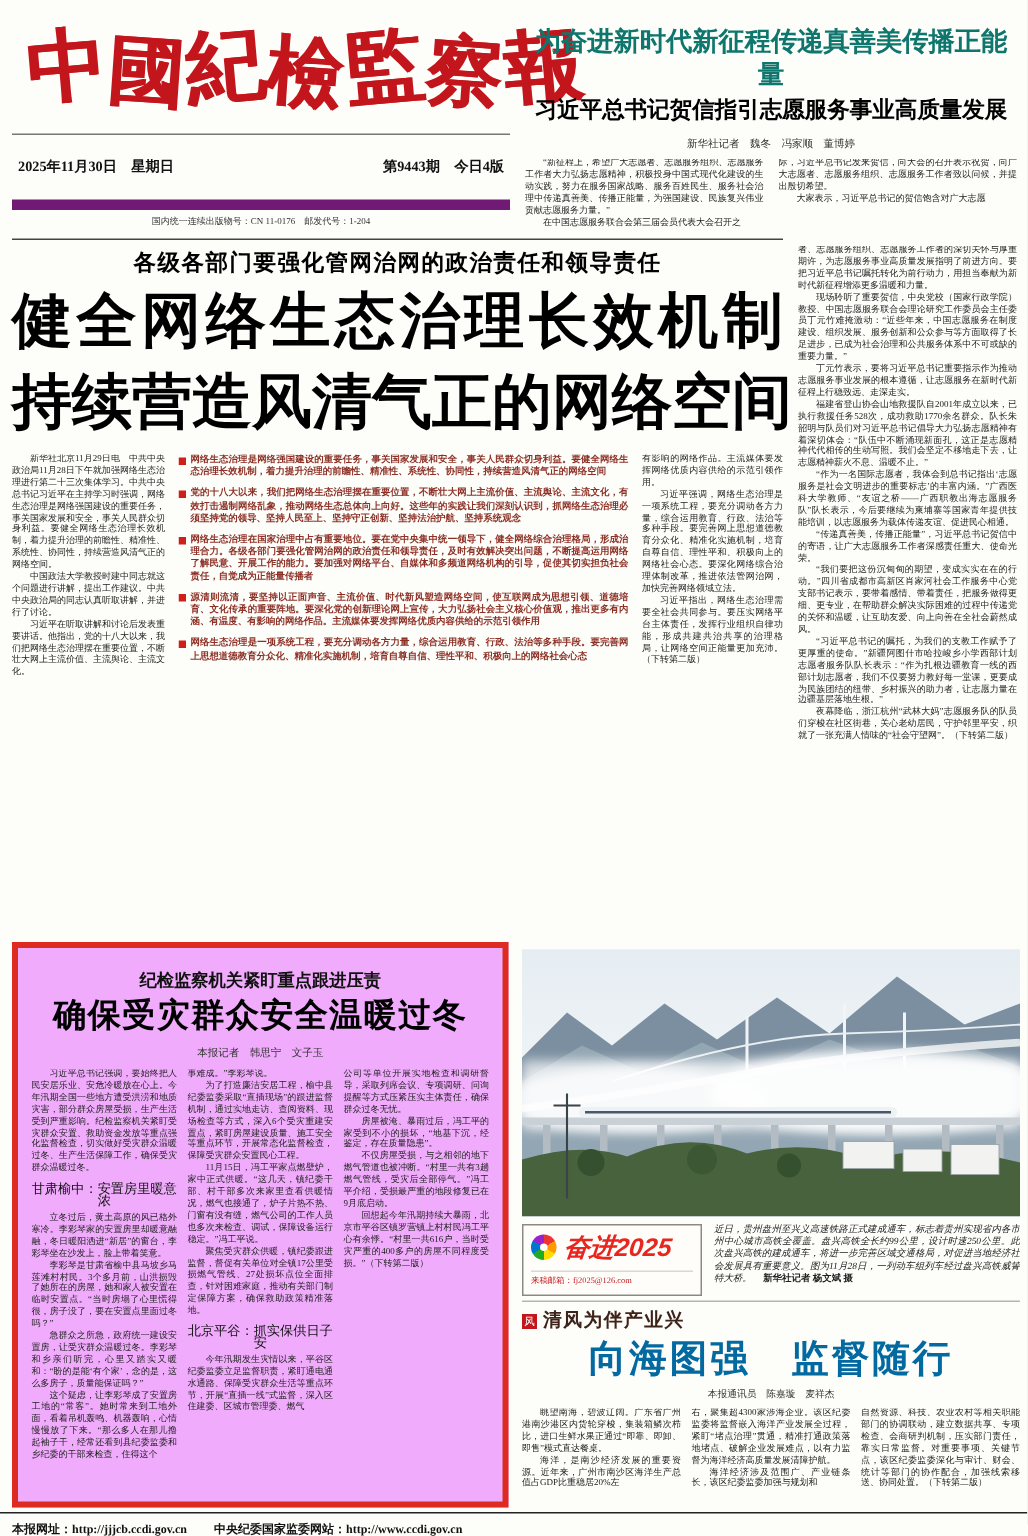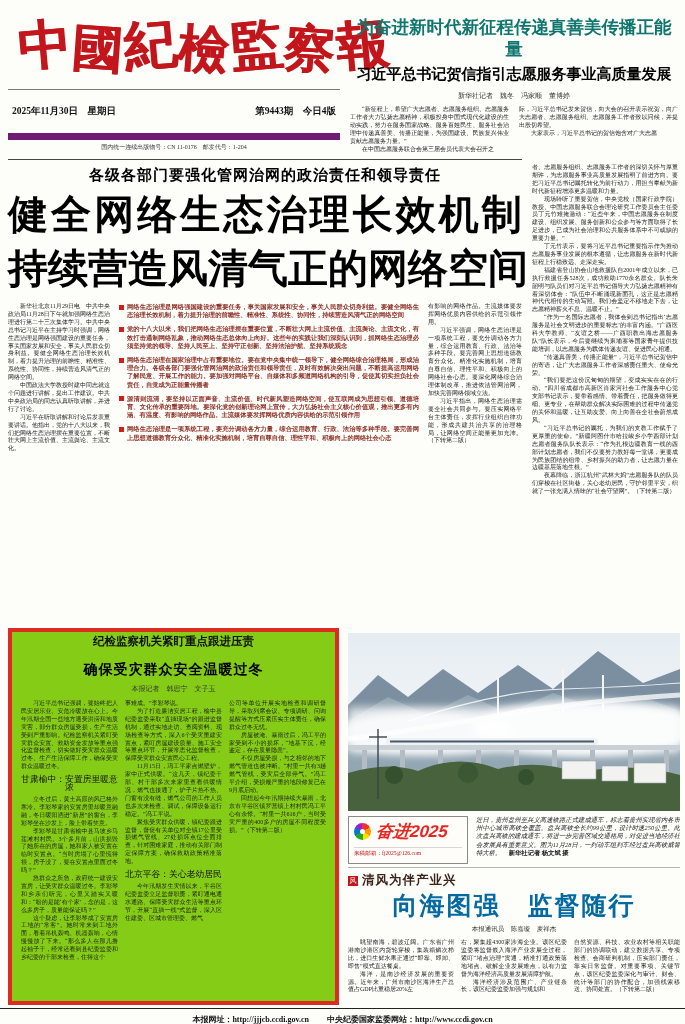--- a/index.html
+++ b/index.html
@@ -42,23 +42,23 @@
   .polit-body{margin-top:10px;display:flex;gap:9px;height:318px;overflow:hidden;}
   .pcol1{width:102px;overflow:hidden;}
   .pbullets{width:300px;overflow:hidden;}
   .pcol3{flex:1;overflow:hidden;}
   .bullet{position:relative;padding-left:8px;margin-bottom:6px;color:#8d3126;font-weight:bold;
           font-size:6.3px;line-height:8.2px;text-align:justify;}
   .bullet .sq{position:absolute;left:0;top:1.5px;width:5px;height:5px;background:#cf1f1a;}
 
   
   .redbox{position:absolute;left:8px;top:628px;width:331px;height:377px;box-sizing:border-box;
-          border:4px solid #dd2b21;background:#84cc16;padding:0 9px;}
+          border:4px solid #dd2b21;background:#f0abfc;padding:12px 9px;}
   .box-kicker{font-size:11.5px;font-weight:bold;text-align:center;margin-top:2px;color:#111;}
-  .box-head{font-size:14px;font-weight:900;text-align:center;margin-top:12px;letter-spacing:1px;color:#000;}
+  .box-head{font-size:22px;font-weight:900;text-align:center;margin-top:1px;letter-spacing:1px;color:#000;}
   .box-by{font-size:7px;text-align:center;margin-top:5px;color:#333;}
   .box-cols{display:flex;gap:7px;margin-top:6px;height:288px;overflow:hidden;}
   .box-cols > div{flex:1;overflow:hidden;}
 
   
   .photo{position:absolute;left:348px;top:633px;width:332px;height:178px;overflow:hidden;background:#dfe7ec;}
   .caprow{position:absolute;left:348px;top:816px;width:332px;height:52px;display:flex;gap:8px;
           border-bottom:1px solid #b5b5b0;padding-bottom:3px;box-sizing:border-box;}
   .badge{width:120px;box-sizing:border-box;border:1px solid #8a8a85;padding:3px 5px;background:#fffdfa;}
   .badge-top{display:flex;align-items:center;gap:5px;}
@@ -76,21 +76,21 @@
   .qficon{width:10px;height:10px;background:#c3161c;color:#fff;font-size:7px;line-height:10px;text-align:center;flex:0 0 auto;}
   .qflabel{font-size:12.5px;font-weight:bold;color:#3e231a;letter-spacing:1px;}
   .marine{position:absolute;left:348px;top:889px;width:332px;}
   .marine-head{font-size:25px;font-weight:900;text-align:center;letter-spacing:2px;color:#0369a1;}
   .marine-by{font-size:6.5px;text-align:center;margin-top:3px;color:#333;}
   .marine-cols{display:flex;gap:7px;margin-top:5px;height:66px;overflow:hidden;}
   .marine-cols > div{flex:1;overflow:hidden;}
 
   
   .footer{position:absolute;left:0;top:1008px;width:685px;border-top:1.5px solid #222;
-          text-align:center;font-size:8px;font-weight:bold;padding-top:5px;color:#111;}
+          font-size:8px;font-weight:bold;padding-top:5px;color:#111;}
   .footer span{margin:0 8px;cursor:pointer;}
 </style>
 </head>
 <body>
 
 <div class="page">
 
   <div class="masthead">
     <div class="masthead-title">
         <span>中</span>
@@ -200,21 +200,21 @@
           <p>立冬过后，黄土高原的风已格外寒冷。李彩琴家的安置房里却暖意融融，冬日暖阳洒进“新居”的窗台，李彩琴坐在沙发上，脸上带着笑意。</p>
           <p>李彩琴是甘肃省榆中县马坡乡马莲滩村村民。3个多月前，山洪损毁了她所在的房屋，她和家人被安置在临时安置点。“当时房塌了心里慌得很，房子没了，要在安置点里面过冬吗？”</p>
           <p>急群众之所急，政府统一建设安置房，让受灾群众温暖过冬。李彩琴和乡亲们听完，心里又踏实又暖和：“盼的是能‘有个家’，念的是，这么多房子，质量能保证吗？”</p>
           <p>这个疑虑，让李彩琴成了安置房工地的“常客”。她时常来到工地外面，看着吊机轰鸣、机器轰响，心情慢慢放了下来。“那么多人在那儿撸起袖子干，经常还看到县纪委监委和乡纪委的干部来检查，住得这个</p>
         </div>
       <div>
           <p class="noind">事难成。”李彩琴说。</p>
           <p>为了打造廉洁安居工程，榆中县纪委监委采取“直插现场”的跟进监督机制，通过实地走访、查阅资料、现场检查等方式，深入6个受灾重建安置点，紧盯房屋建设质量、施工安全等重点环节，开展常态化监督检查，保障受灾群众安置民心工程。</p>
           <p>11月15日，冯工平家点燃壁炉，家中正式供暖。“这几天，镇纪委干部、村干部多次来家里查看供暖情况，燃气也接通了，炉子片热不热、门窗有没有缝，燃气公司的工作人员也多次来检查、调试，保障设备运行稳定。”冯工平说。</p>
           <p>聚焦受灾群众供暖，镇纪委跟进监督，督促有关单位对全镇17公里受损燃气管线、27处损坏点位全面排查，针对困难家庭，推动有关部门制定保障方案，确保救助政策精准落地。</p>
-          <div class="subhead">北京平谷：关心老幼居民</div>
+          <div class="subhead">北京平谷：抓实保供日子安</div>
           <p>今年汛期发生灾情以来，平谷区纪委监委立足监督职责，紧盯通电通水通路、保障受灾群众生活等重点环节，开展“直插一线”式监督，深入区住建委、区城市管理委、燃气</p>
         </div>
       <div>
           <p class="noind">公司等单位开展实地检查和调研督导，采取列席会议、专项调研、问询提醒等方式压紧压实主体责任，确保群众过冬无忧。</p>
           <p>房屋被淹、暴雨过后，冯工平的家受到不小的损坏，“地基下沉，经鉴定，存在质量隐患”。</p>
           <p>不仅房屋受损，与之相邻的地下燃气管道也被冲断。“村里一共有3趟燃气管线，受灾后全部停气。”冯工平介绍，受损最严重的地段修复已在9月底启动。</p>
           <p>回想起今年汛期持续大暴雨，北京市平谷区镇罗营镇上村村民冯工平心有余悸。“村里一共616户，当时受灾严重的400多户的房屋不同程度受损。”（下转第二版）</p>
         </div>
     </div>
   </div>

